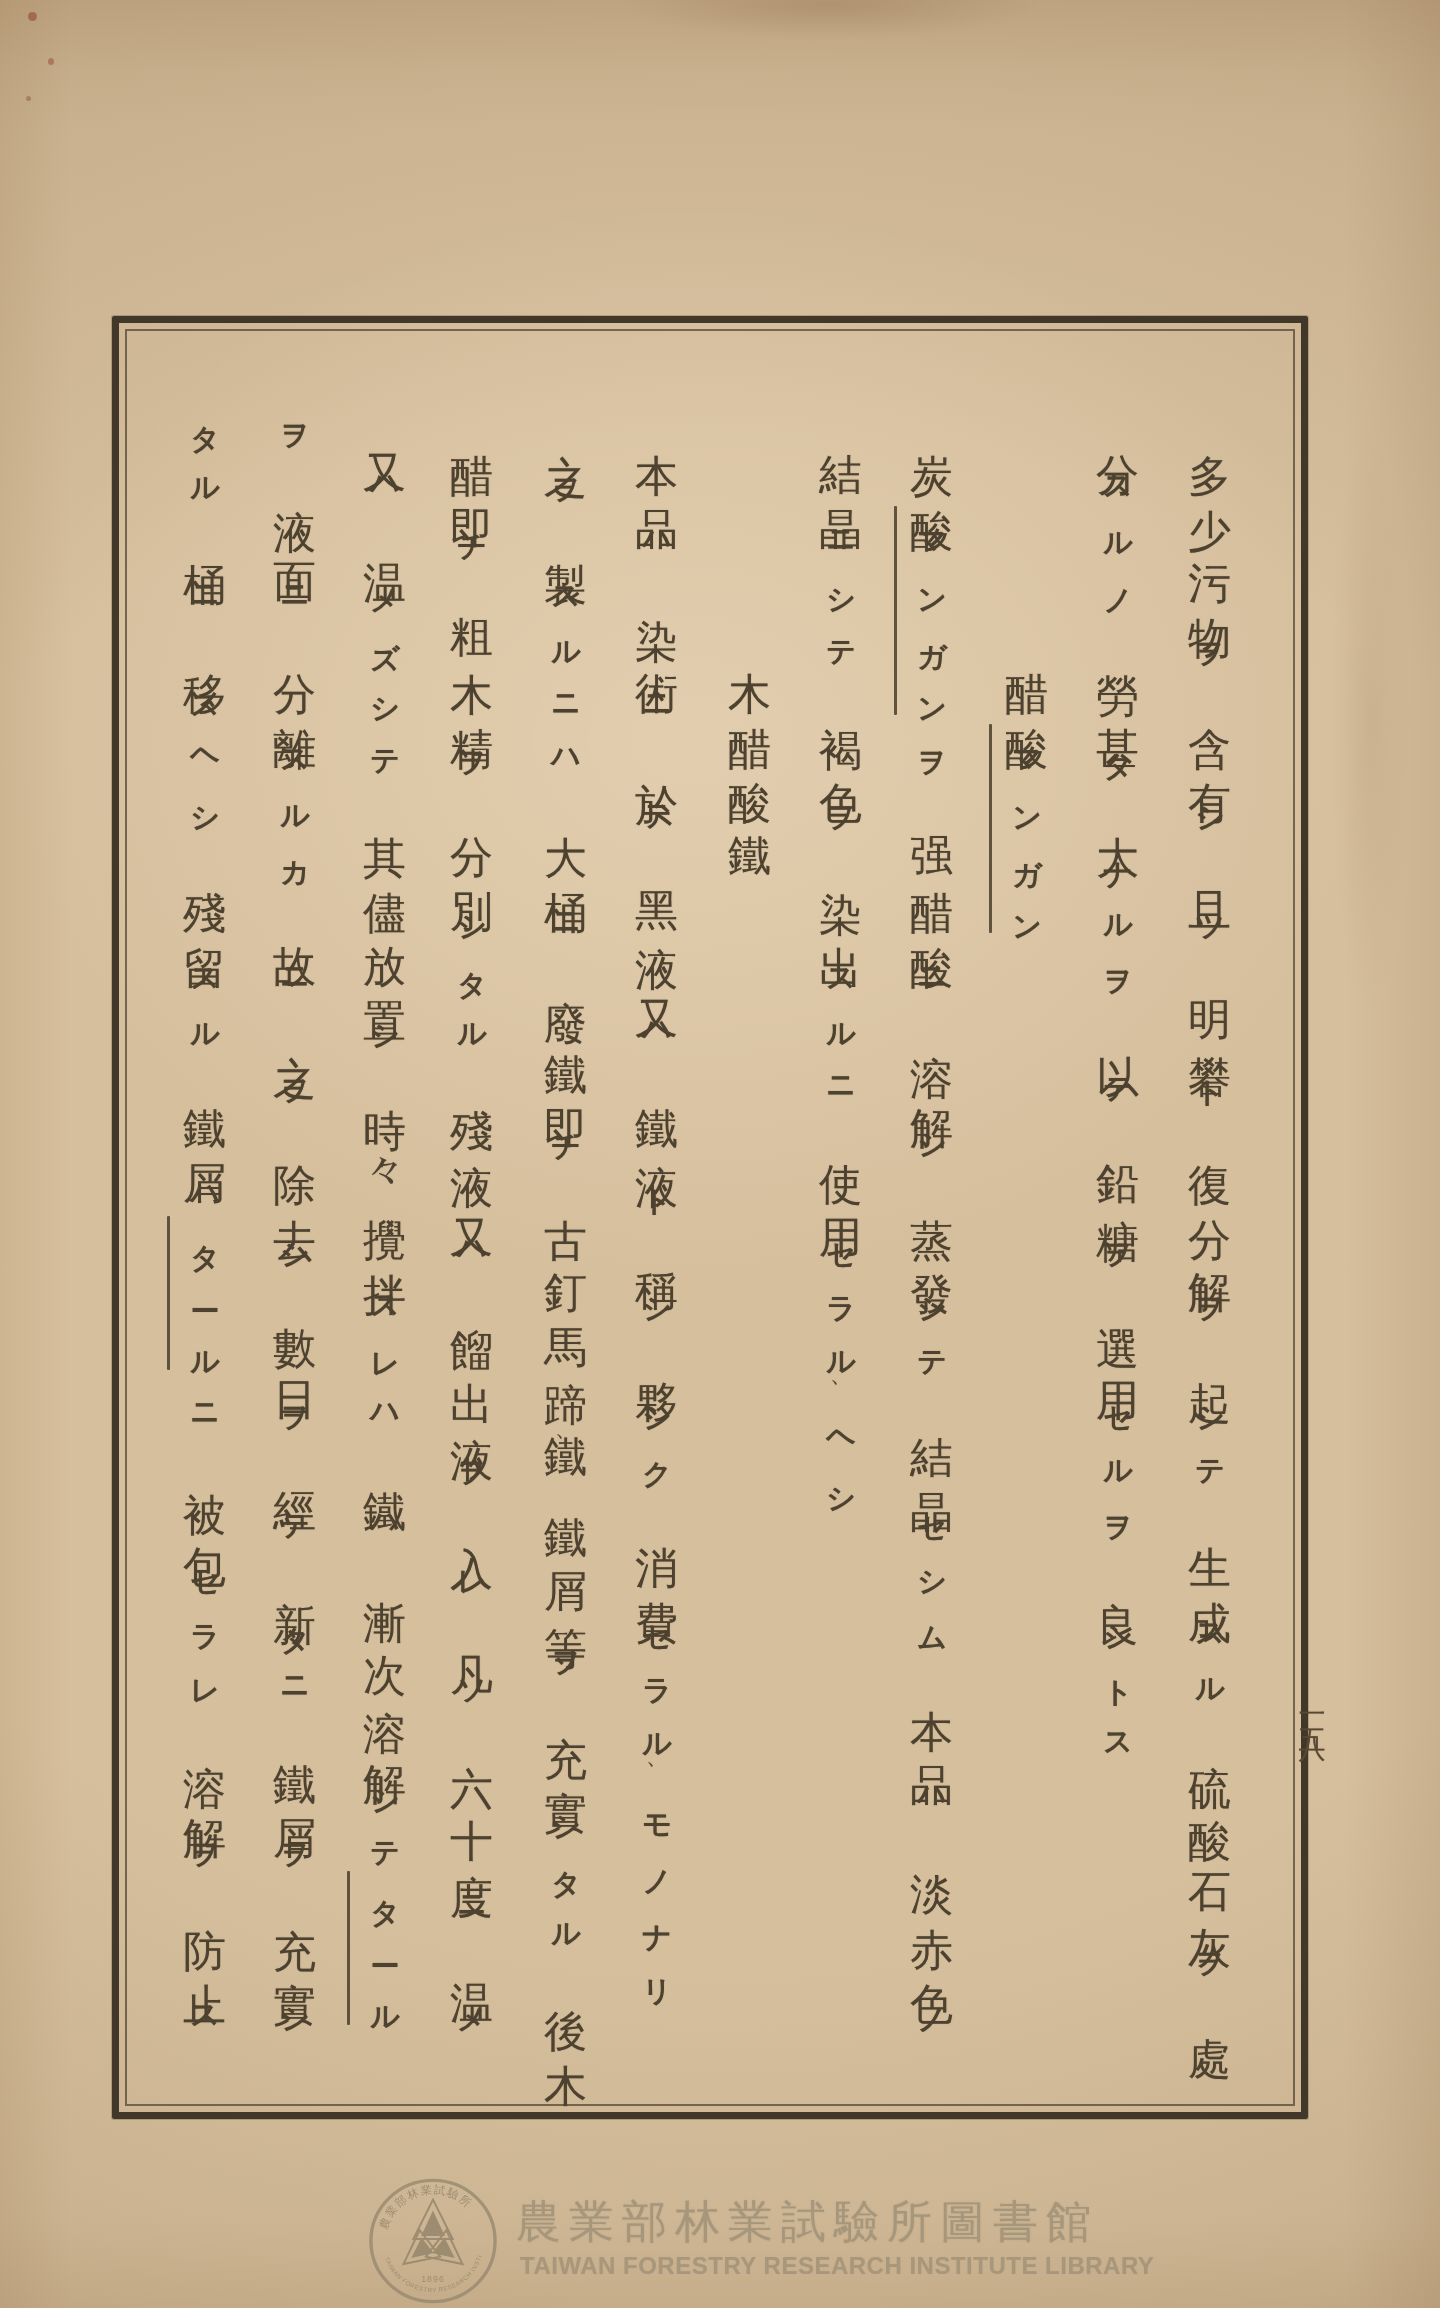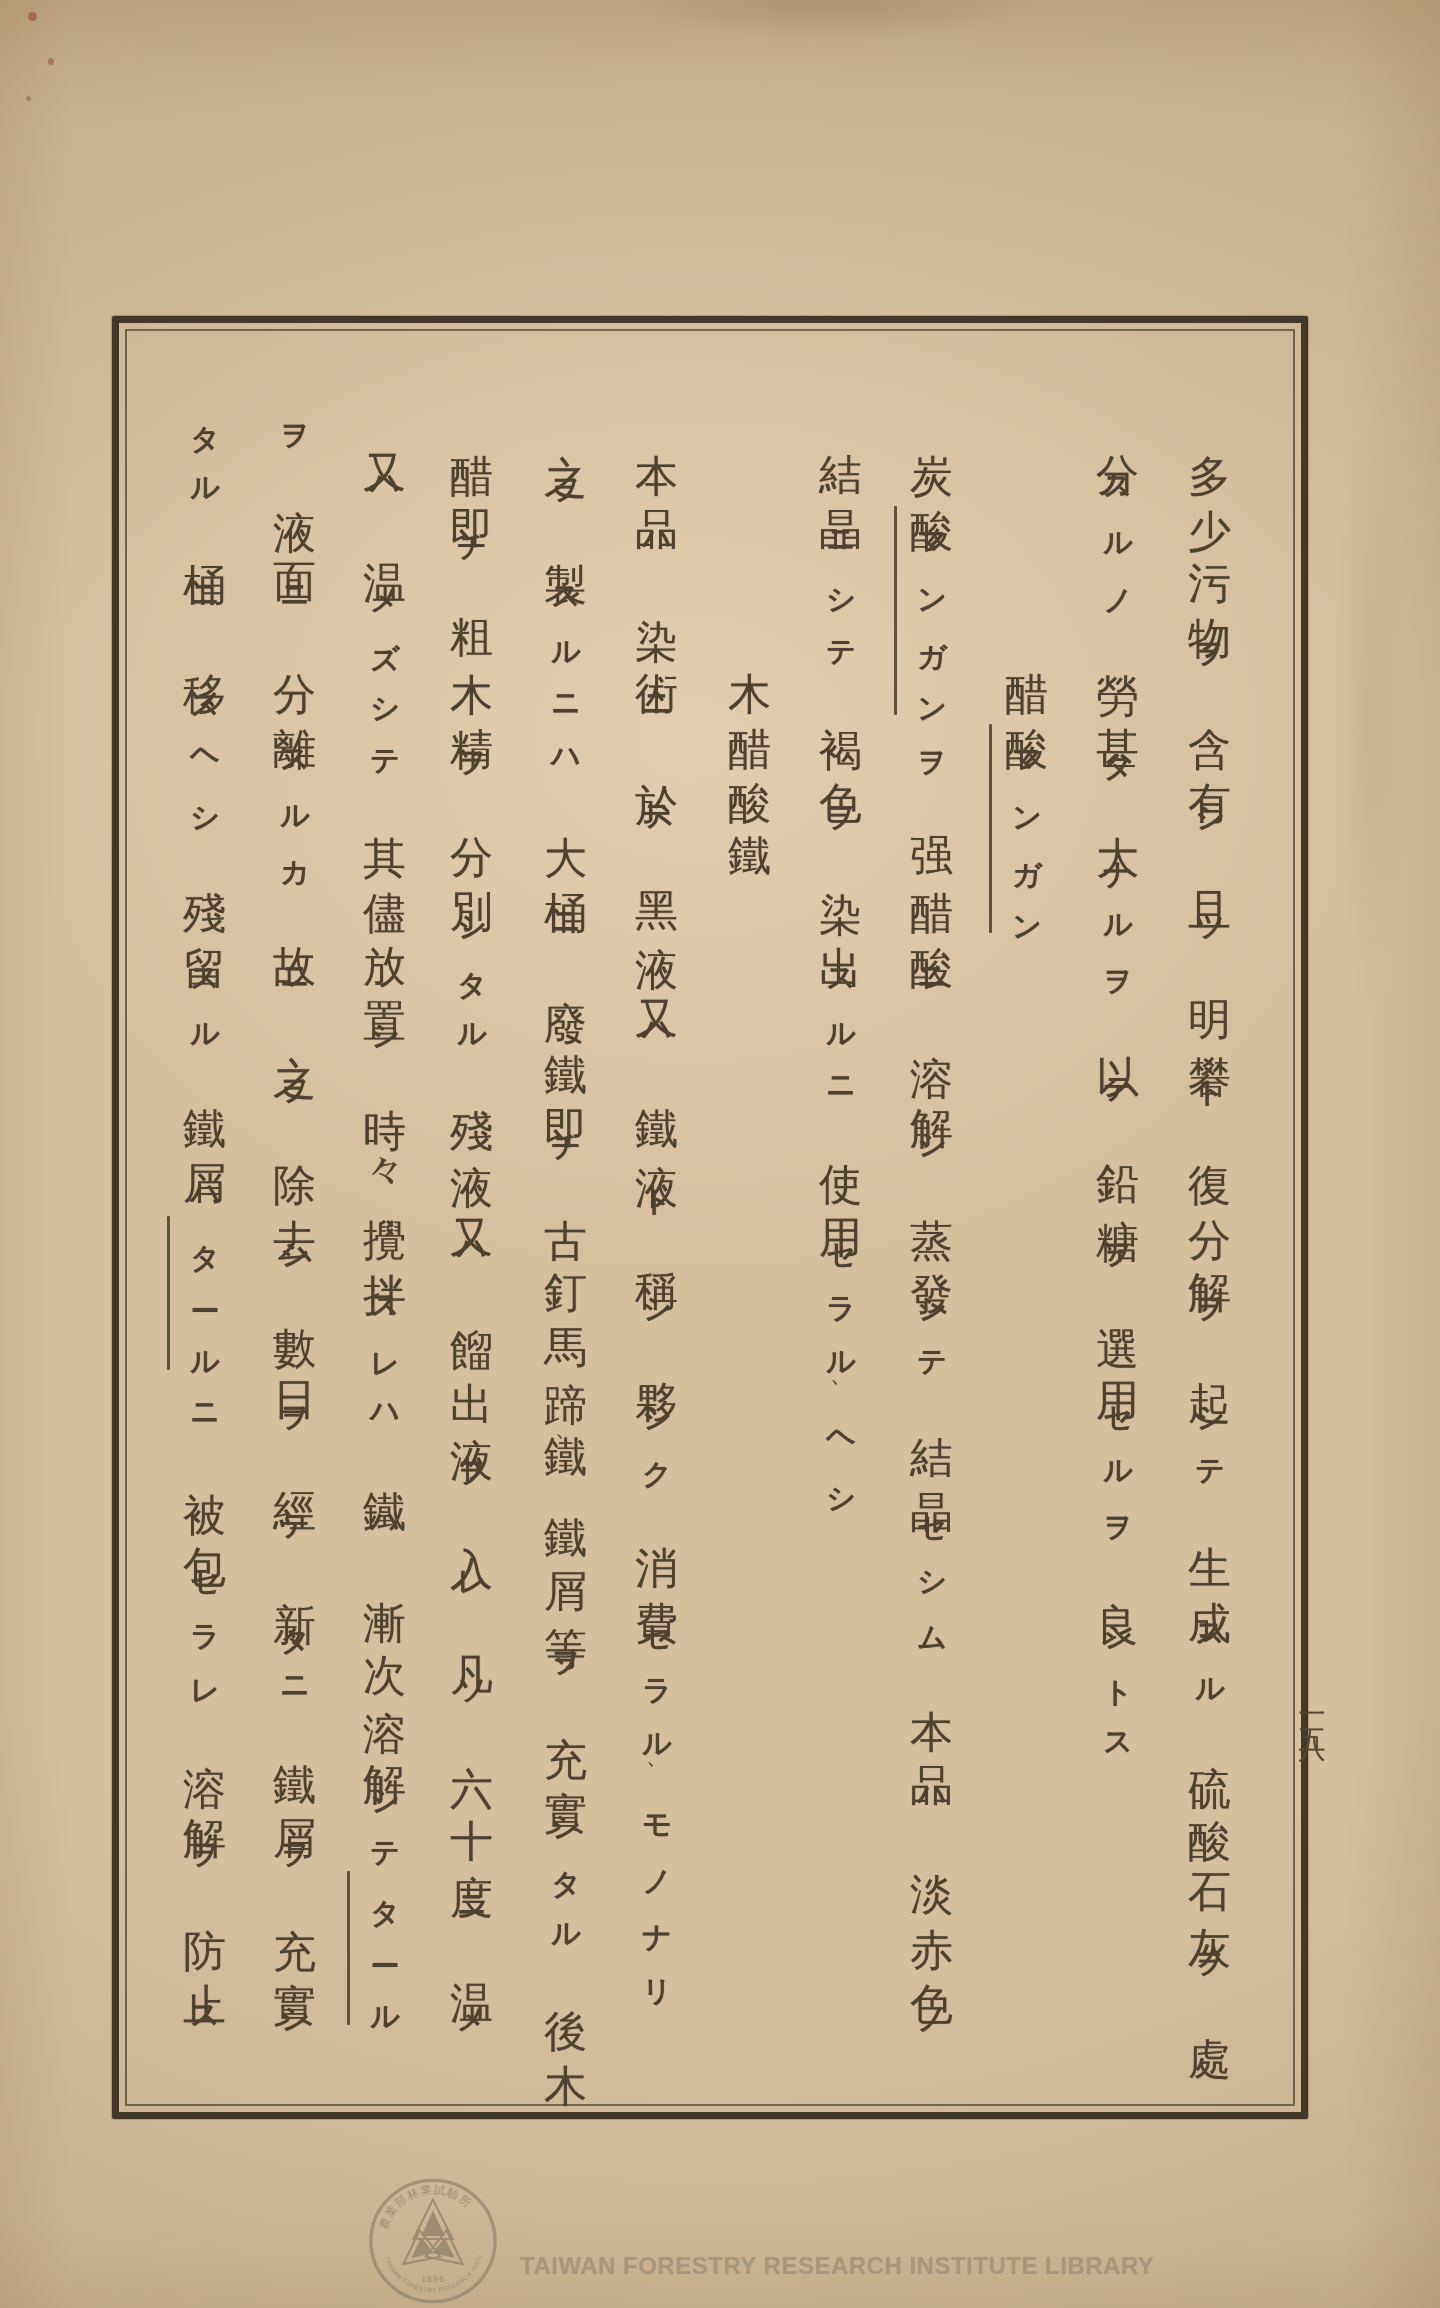--- a/index.html
+++ b/index.html
@@ -442,15 +442,16 @@
         <polygon points="0,-28 -10,-7 10,-7" fill="#93846a" stroke="none"></polygon>
       </g>
       <g transform="rotate(-128)">
         <polygon points="0,-38 -17,-4 17,-4"></polygon>
         <polygon points="0,-28 -10,-7 10,-7" fill="#93846a" stroke="none"></polygon>
       </g>
     </g>
     <text x="0" y="42" font-size="9" letter-spacing="1" fill="#93846a" text-anchor="middle" font-family="Liberation Sans, sans-serif">1896</text>
   </svg>
 
+  <div class="stamp-zh">農業部林業試驗所圖書館</div>
   <div class="stamp-en">TAIWAN FORESTRY RESEARCH INSTITUTE LIBRARY</div>
 
 </div>
 
 </body></html>

